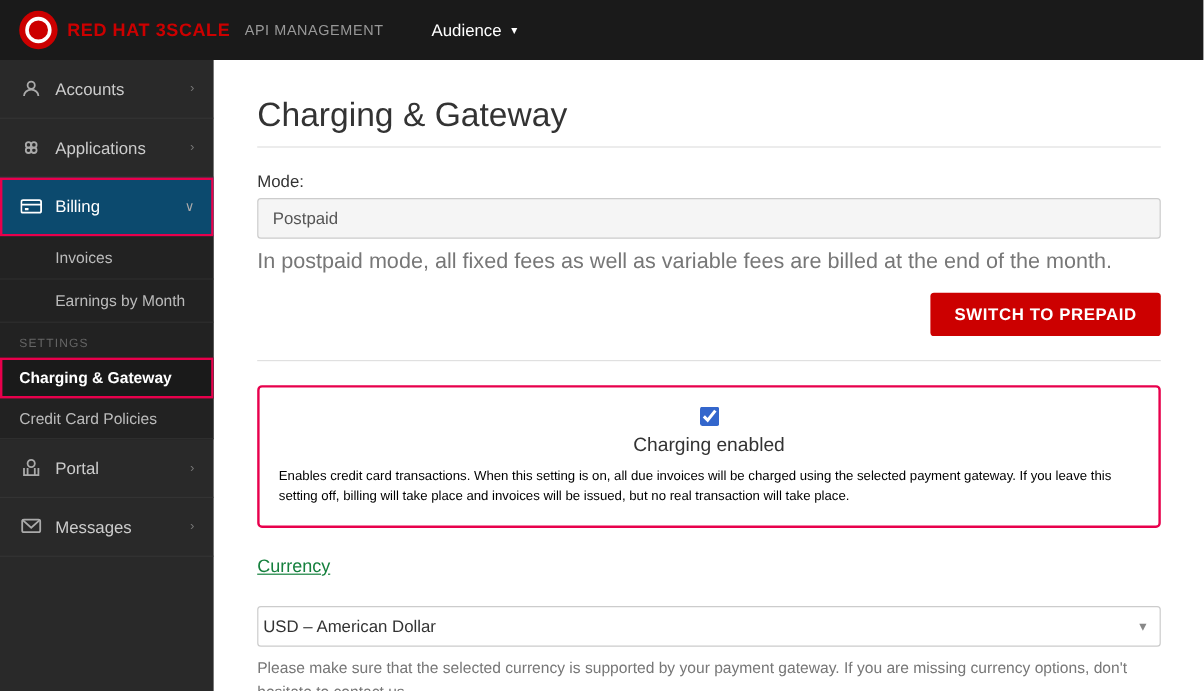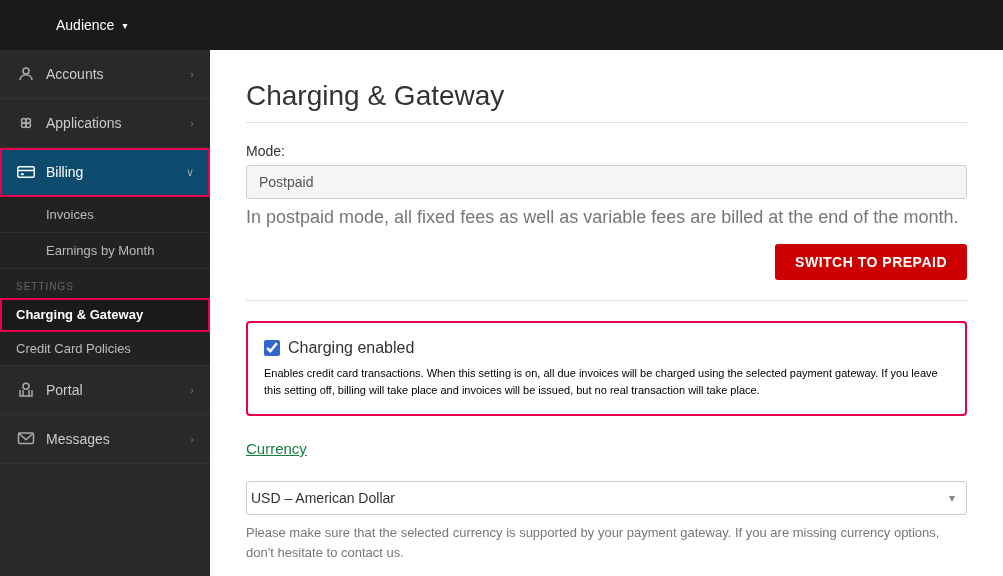--- a/index.html
+++ b/index.html
@@ -63,21 +63,21 @@
 
     
     .main-layout {
       display: flex;
       flex: 1;
       overflow: hidden;
     }
 
     
     .sidebar {
-      width: 210px;
+      width: 178px;
       background: #292929;
       flex-shrink: 0;
       overflow-y: auto;
       display: flex;
       flex-direction: column;
     }
     .sidebar-item {
       display: flex;
       align-items: center;
       justify-content: space-between;
@@ -220,20 +220,21 @@
       border: 2px solid #e8004c;
       border-radius: 4px;
       padding: 16px;
       margin-bottom: 24px;
     }
     .charging-header {
       display: flex;
       align-items: center;
       gap: 8px;
       margin-bottom: 8px;
+      flex-direction: column;
     }
     .charging-checkbox {
       width: 16px;
       height: 16px;
       accent-color: #3366cc;
       cursor: pointer;
     }
     .charging-title {
       font-size: 16px;
       color: #333;
@@ -280,20 +281,29 @@
     .currency-note {
       font-size: 13px;
       color: #777;
       line-height: 1.5;
     }
   </style>
 </head>
 <body>
 
 <nav class="topnav">
+  <div class="topnav-logo">
+    <div class="logo-circle">
+      <div class="logo-inner"></div>
+    </div>
+    <span class="topnav-brand">
+      <span style="color:#cc0000">RED HAT</span><span> 3SCALE</span>
+    </span>
+    <span class="topnav-sub">API MANAGEMENT</span>
+  </div>
   <div class="topnav-menu">
     <span>Audience</span>
     <span class="chevron">▾</span>
   </div>
 </nav>
 
 <div class="main-layout">
 
   <aside class="sidebar">
 

